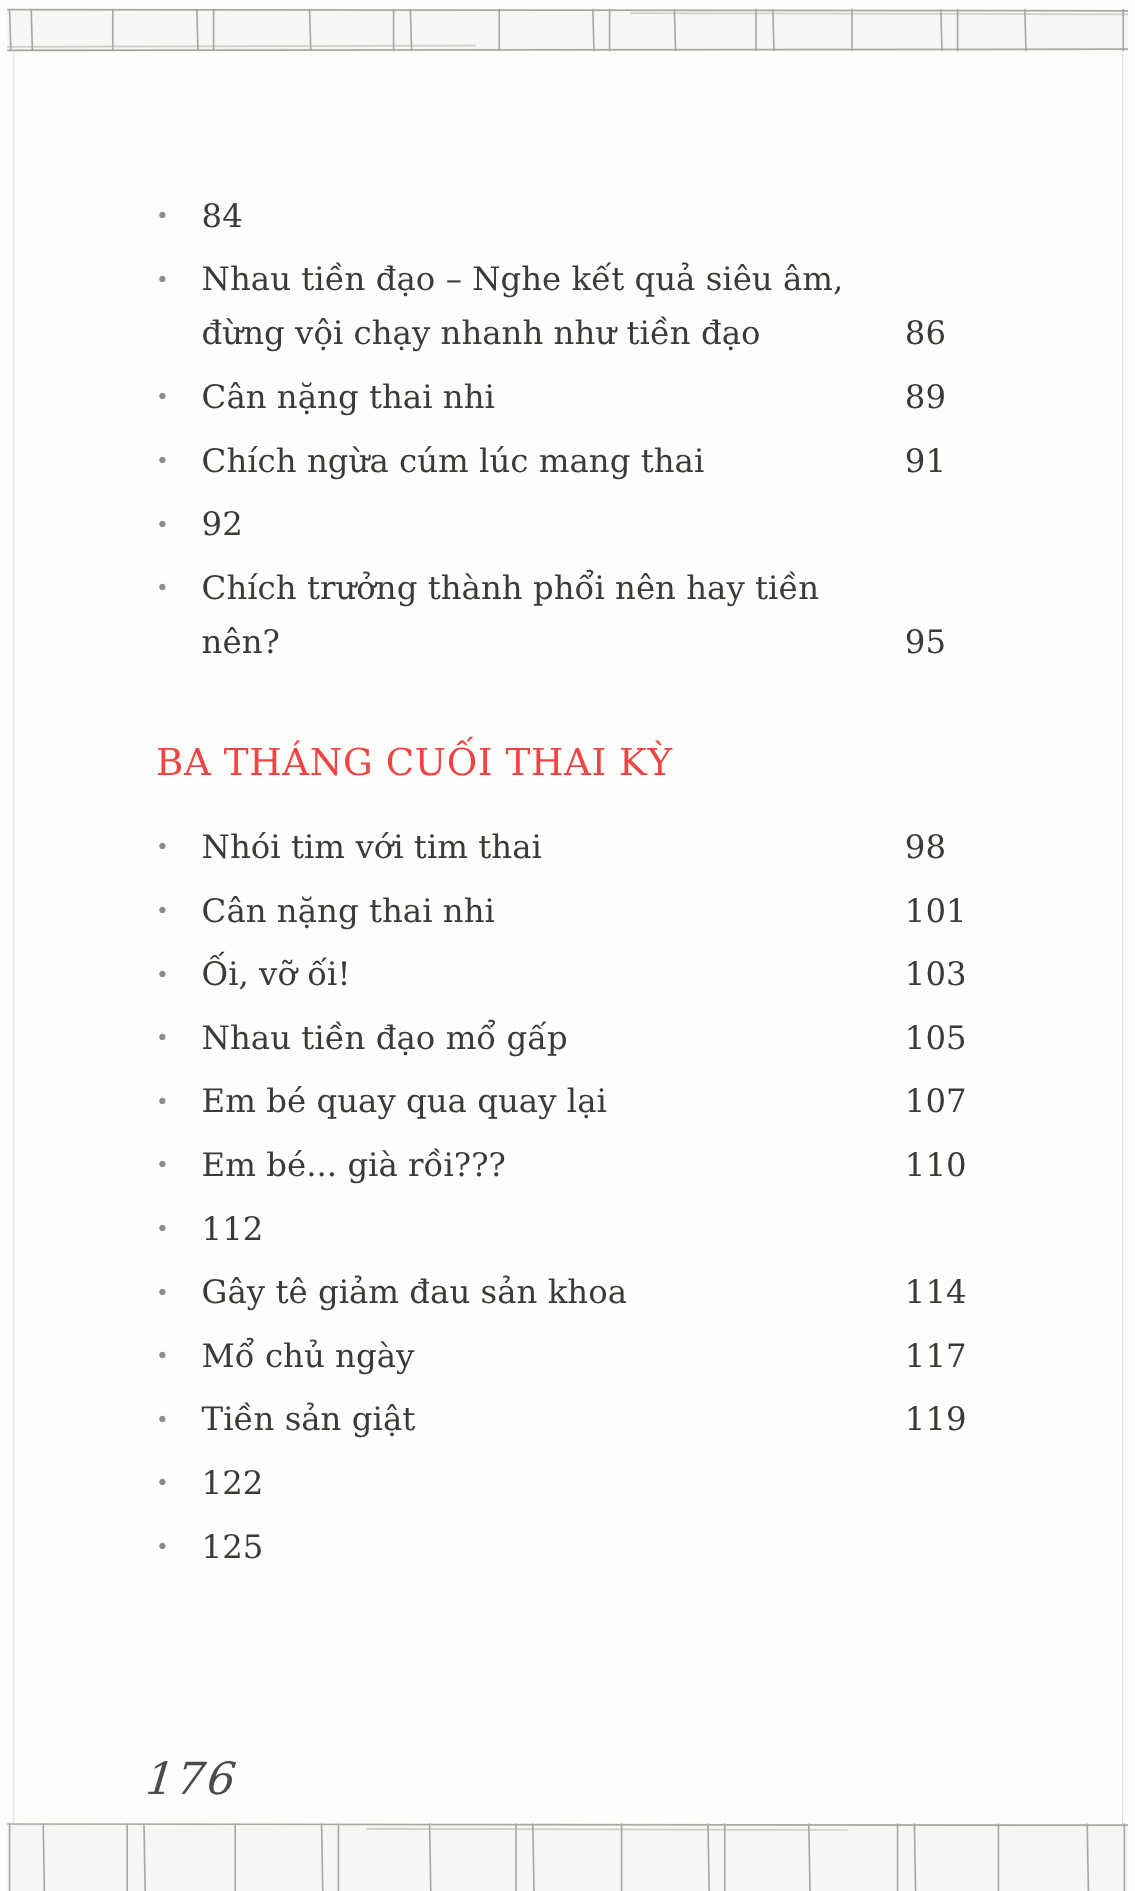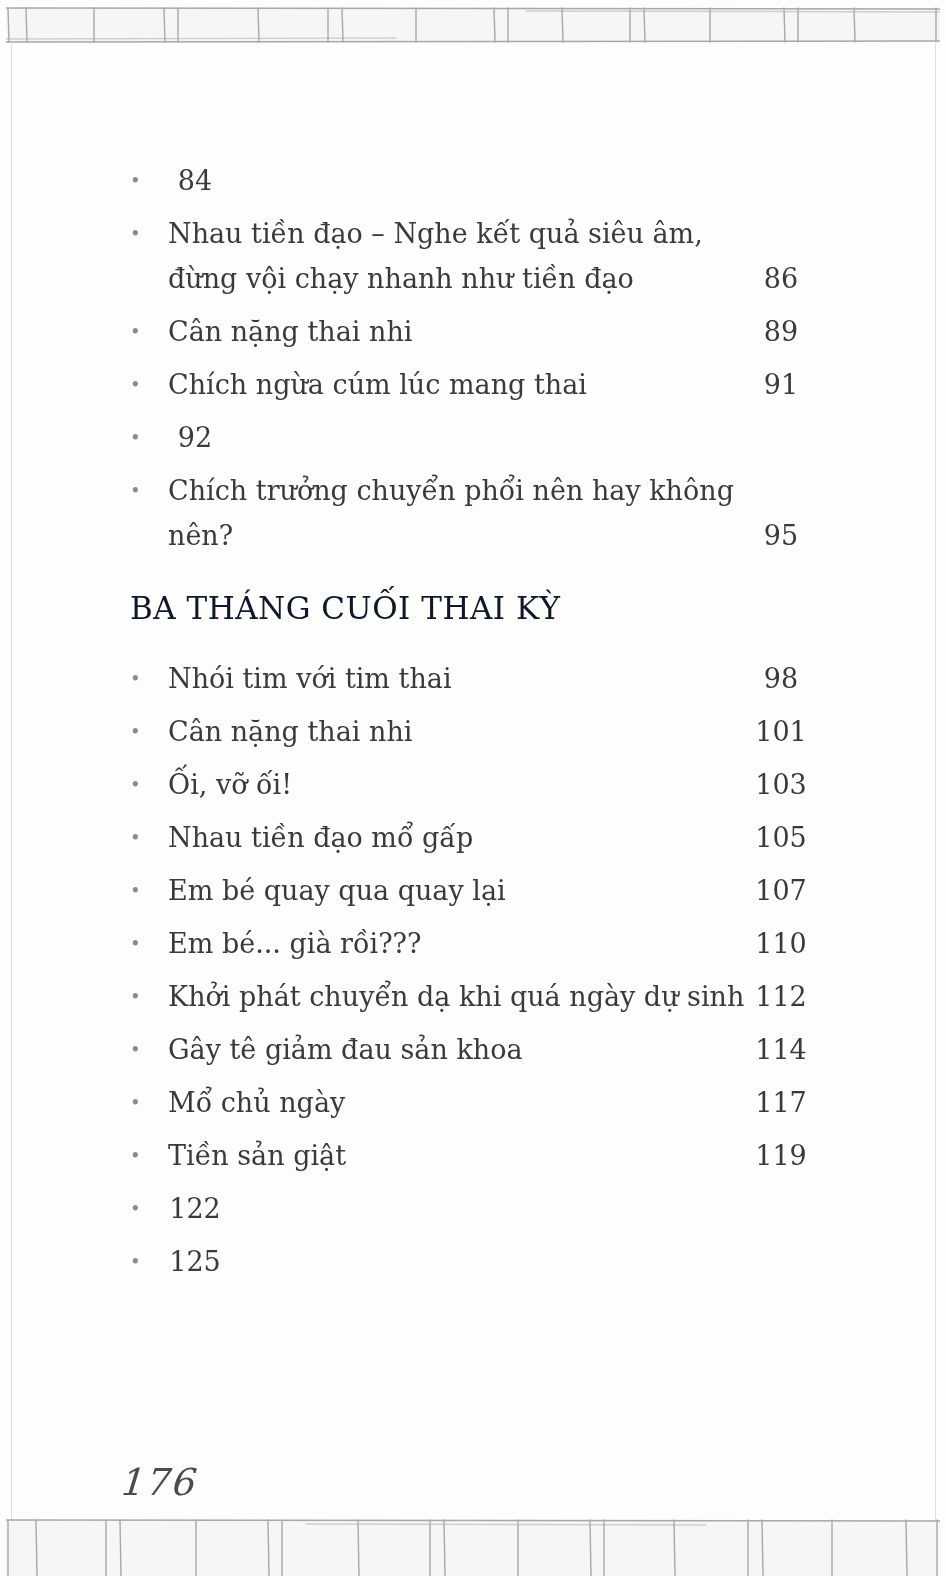--- a/index.html
+++ b/index.html
@@ -42,23 +42,23 @@
 
   .toc {
     position: absolute;
     left: 130px;
     top: 158px;
     width: 678px;
   }
   .section-heading {
     font-size: 31px;
     font-weight: normal;
-    color: #0f172a;
+    color: #ef4444;
     letter-spacing: 0.5px;
-    margin: 30px 0 28px 0;
+    margin: 58px 0 28px 0;
     line-height: 1.3;
   }
   .toc-list {
     list-style: none;
     margin: 0;
     padding: 0;
   }
   .toc-item {
     display: flex;
     margin-bottom: 8px;
@@ -75,21 +75,21 @@
   }
   .toc-label {
     flex: 1 1 auto;
     white-space: pre-line;
     padding-right: 6px;
   }
   .toc-page {
     align-self: flex-end;
     flex: 0 0 auto;
     min-width: 54px;
-    text-align: center;
+    text-align: left;
   }
   .page-number {
     position: absolute;
     left: 122px;
     bottom: 72px;
     font-size: 37px;
     font-style: italic;
     color: #4c4b49;
     transform: skewX(-6deg);
     letter-spacing: 2px;
@@ -165,21 +165,21 @@
     <span class="toc-page">91</span>
   </li>
 
   <li class="toc-item">
     <span class="toc-bullet">•</span>
     <span class="toc-page">92</span>
   </li>
 
   <li class="toc-item">
     <span class="toc-bullet">•</span>
-    <span class="toc-label">Chích trưởng chuyển phổi nên hay không nên?</span>
+    <span class="toc-label">Chích trưởng thành phổi nên hay tiền nên?</span>
     <span class="toc-page">95</span>
   </li>
 </ul>
   </section>
 
   <section>
     <h2 class="section-heading">BA THÁNG CUỐI THAI KỲ</h2>
     <ul class="toc-list">
   <li class="toc-item">
     <span class="toc-bullet">•</span>
@@ -212,21 +212,20 @@
   </li>
 
   <li class="toc-item">
     <span class="toc-bullet">•</span>
     <span class="toc-label">Em bé... già rồi???</span>
     <span class="toc-page">110</span>
   </li>
 
   <li class="toc-item">
     <span class="toc-bullet">•</span>
-    <span class="toc-label">Khởi phát chuyển dạ khi quá ngày dự sinh</span>
     <span class="toc-page">112</span>
   </li>
 
   <li class="toc-item">
     <span class="toc-bullet">•</span>
     <span class="toc-label">Gây tê giảm đau sản khoa</span>
     <span class="toc-page">114</span>
   </li>
 
   <li class="toc-item">

